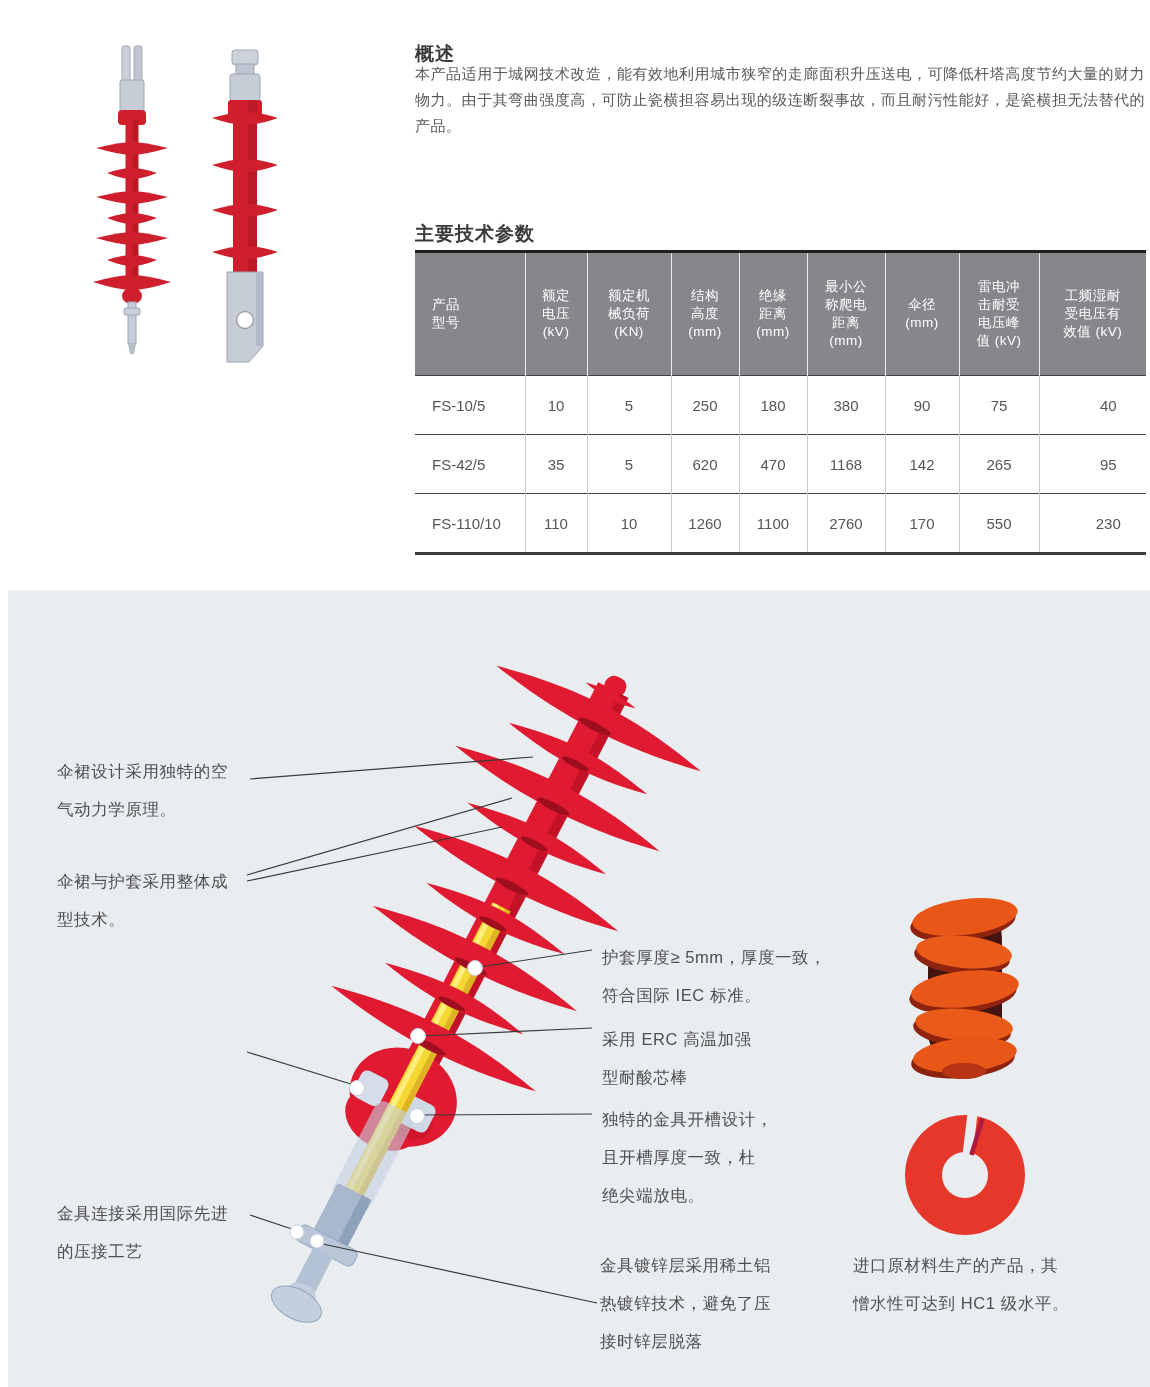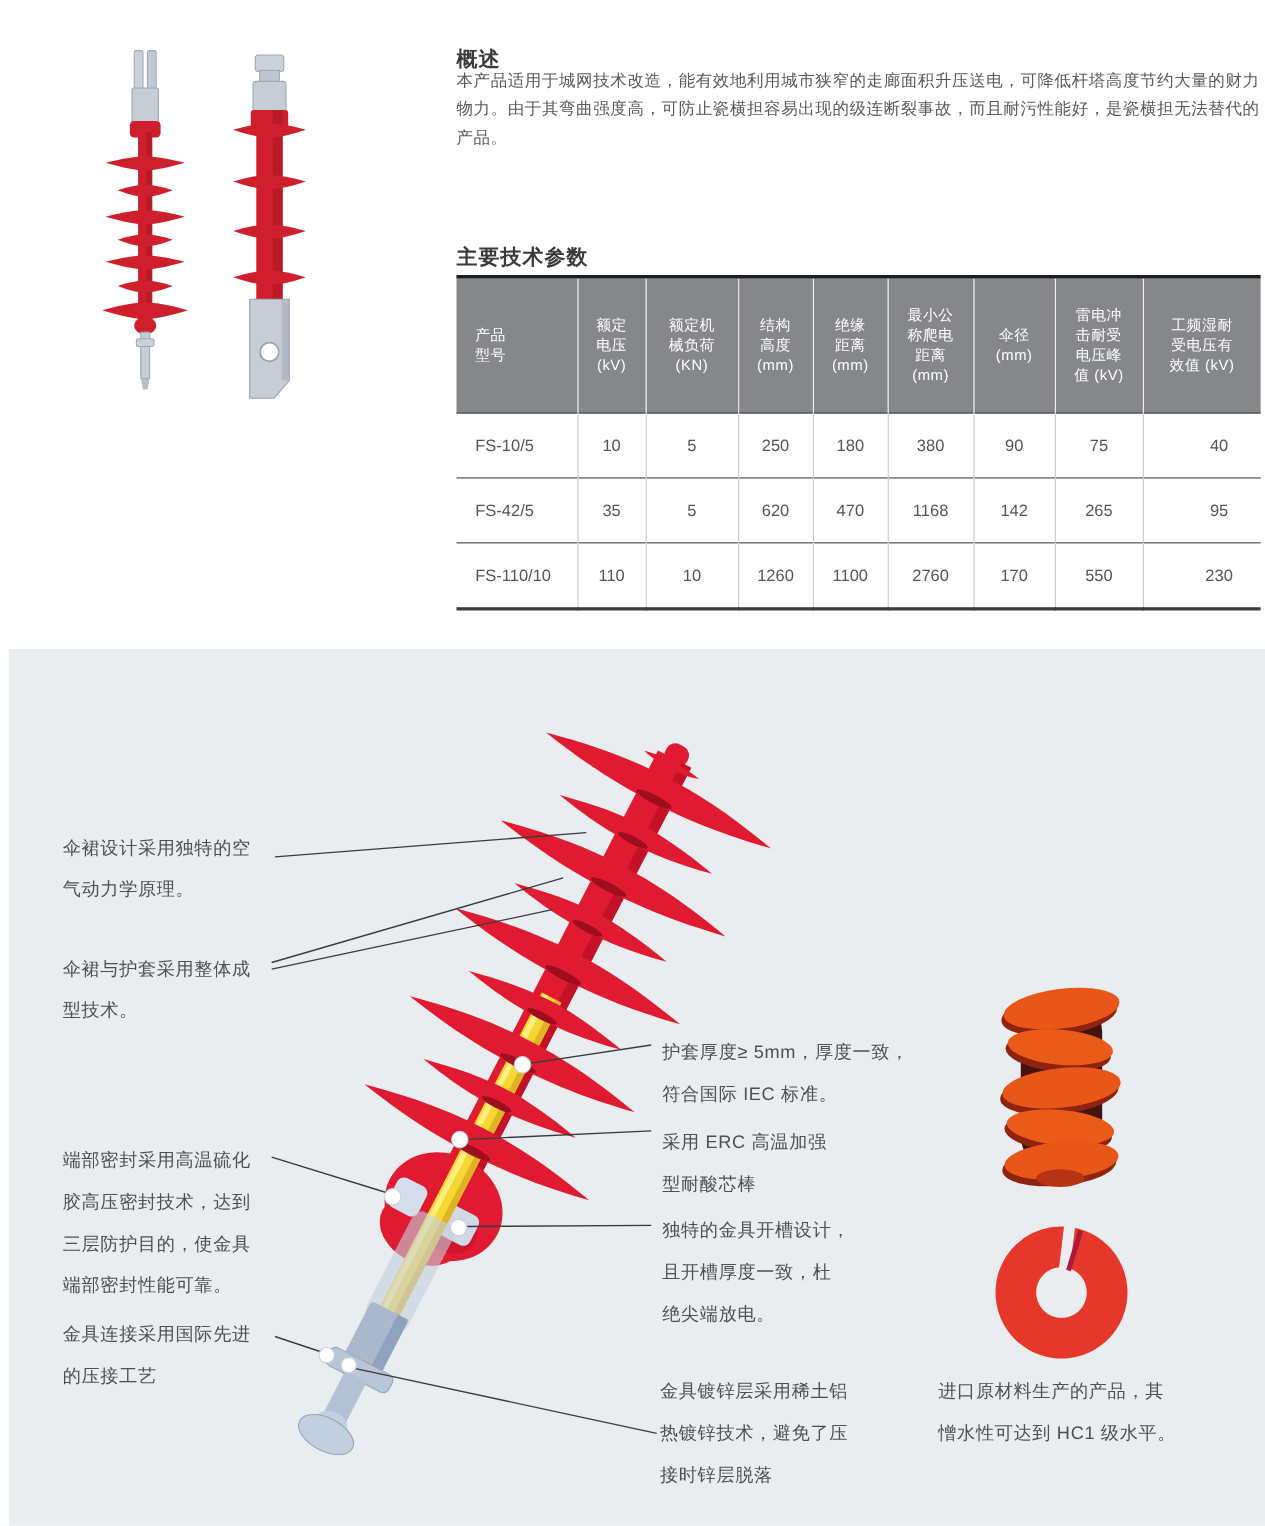--- a/index.html
+++ b/index.html
@@ -288,24 +288,20 @@
         <rect x="-5" y="-64" width="10" height="64" fill="#e9edf0" transform="rotate(7)"></rect>
         <rect x="-2" y="-59" width="4.5" height="38" fill="#b0173f" transform="rotate(17)"></rect>
       </g>
     </g>
   </svg>
 
   <div class="anno" style="left:57px;top:162px;width:195px">伞裙设计采用独特的空
 气动力学原理。</div>
   <div class="anno" style="left:57px;top:272px;width:195px">伞裙与护套采用整体成
 型技术。</div>
-  <div class="anno" style="left:57px;top:446px;width:195px">端部密封采用高温硫化
-胶高压密封技术，达到
-三层防护目的，使金具
-端部密封性能可靠。</div>
   <div class="anno" style="left:57px;top:604px;width:195px">金具连接采用国际先进
 的压接工艺</div>
   <div class="anno" style="left:602px;top:348px;width:320px">护套厚度≥ 5mm，厚度一致，
 符合国际 IEC 标准。</div>
   <div class="anno" style="left:602px;top:430px;width:230px">采用 ERC 高温加强
 型耐酸芯棒</div>
   <div class="anno" style="left:602px;top:510px;width:210px">独特的金具开槽设计，
 且开槽厚度一致，杜
 绝尖端放电。</div>
   <div class="anno" style="left:600px;top:656px;width:210px">金具镀锌层采用稀土铝

